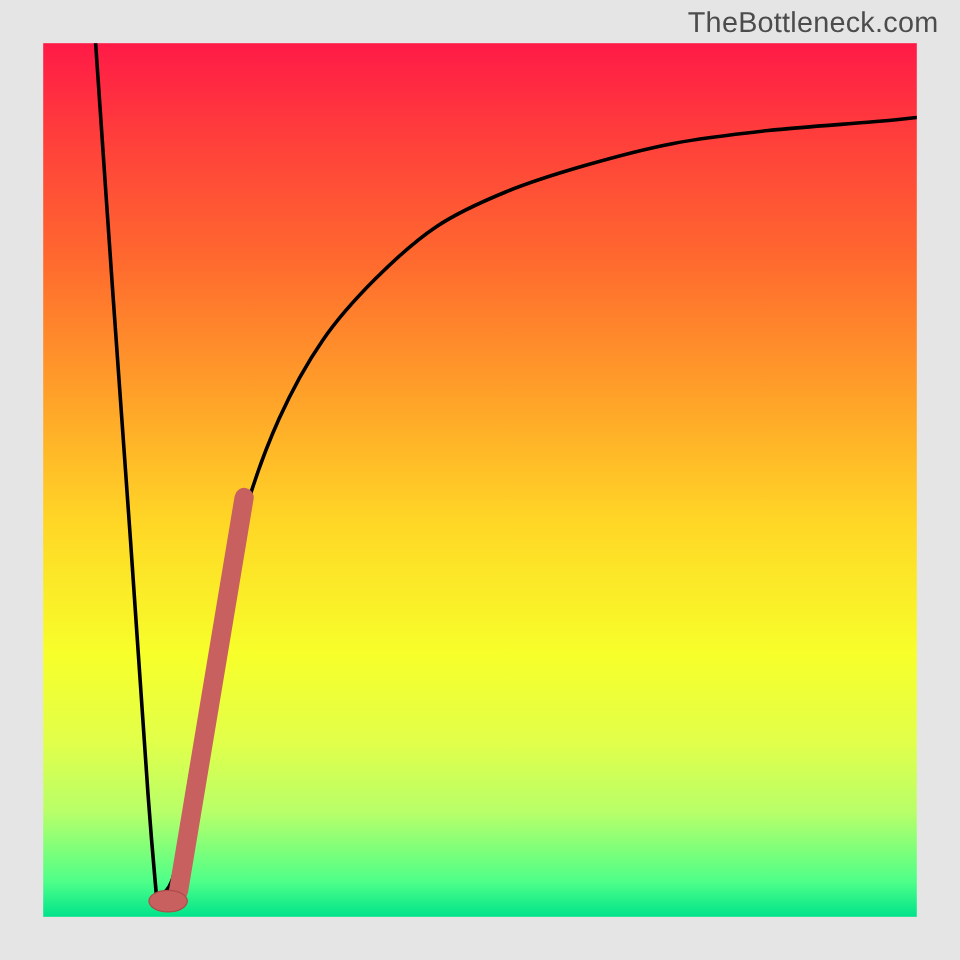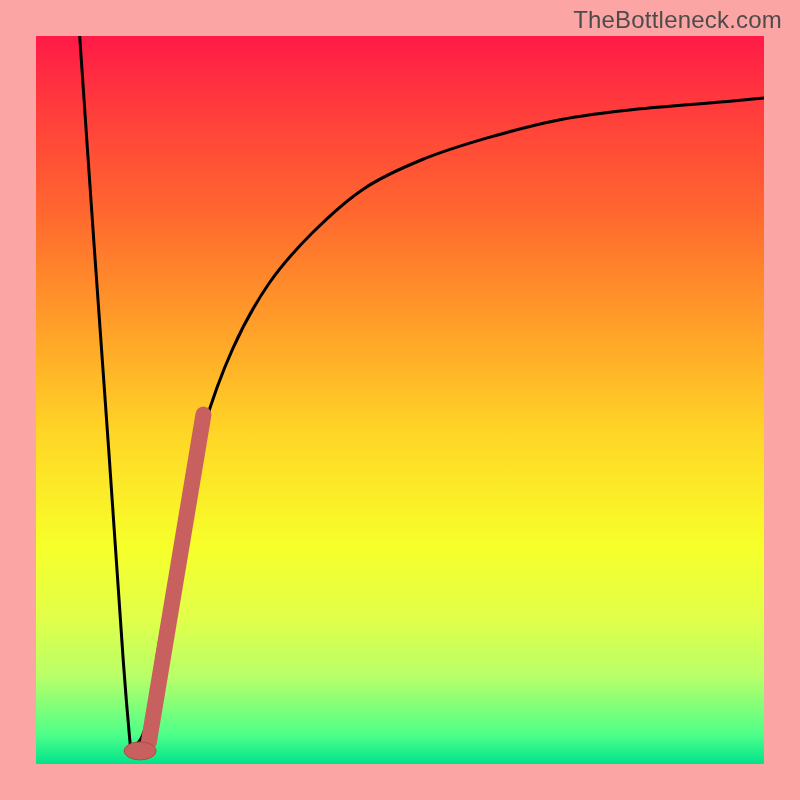--- a/index.html
+++ b/index.html
@@ -8,21 +8,21 @@
     width: 800px;
     height: 800px;
     overflow: hidden;
     background: #000;
     font-family: Arial, Helvetica, sans-serif;
   }
   .frame {
     position: absolute;
     left: 0; top: 0;
     width: 800px; height: 800px;
-    background: #fca5a5;
+    background: #e5e5e5;
   }
   .plot {
     position: absolute;
     left: 36px;
     top: 36px;
     width: 728px;
     height: 728px;
     background: linear-gradient(
       to bottom,
       #ff1a47 0%,

